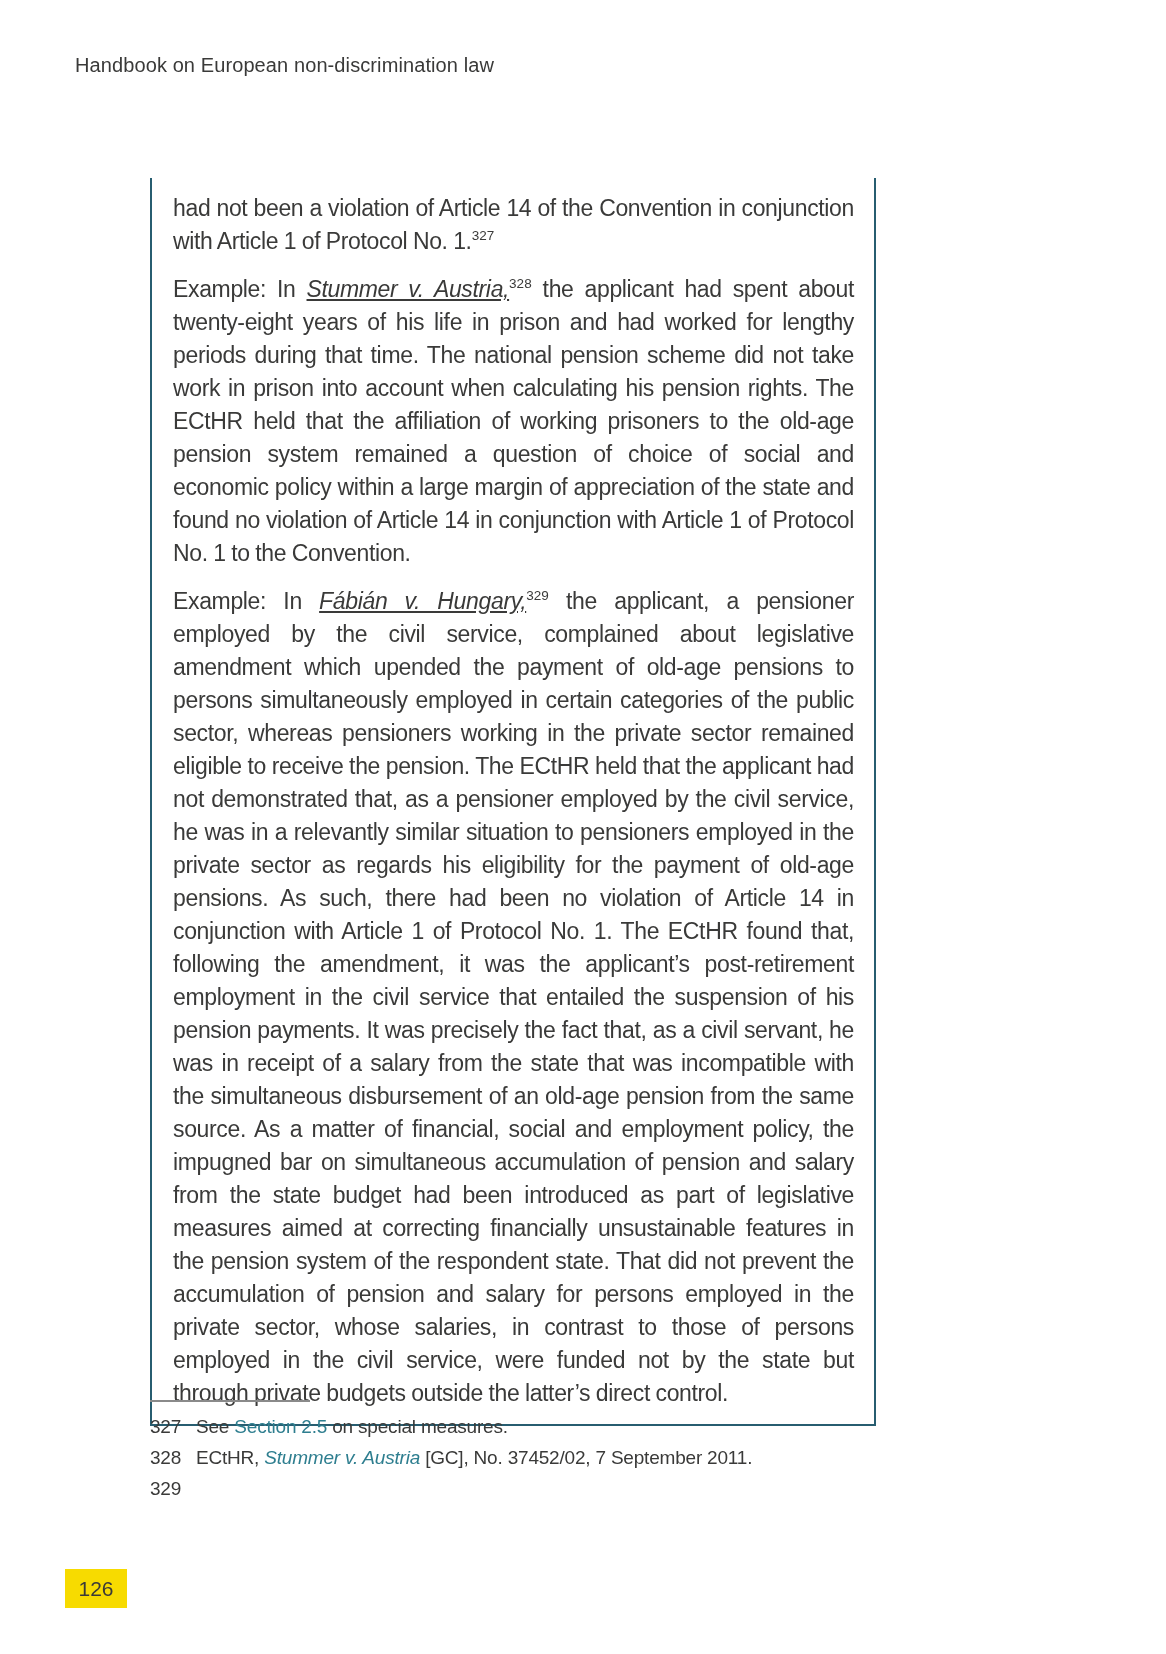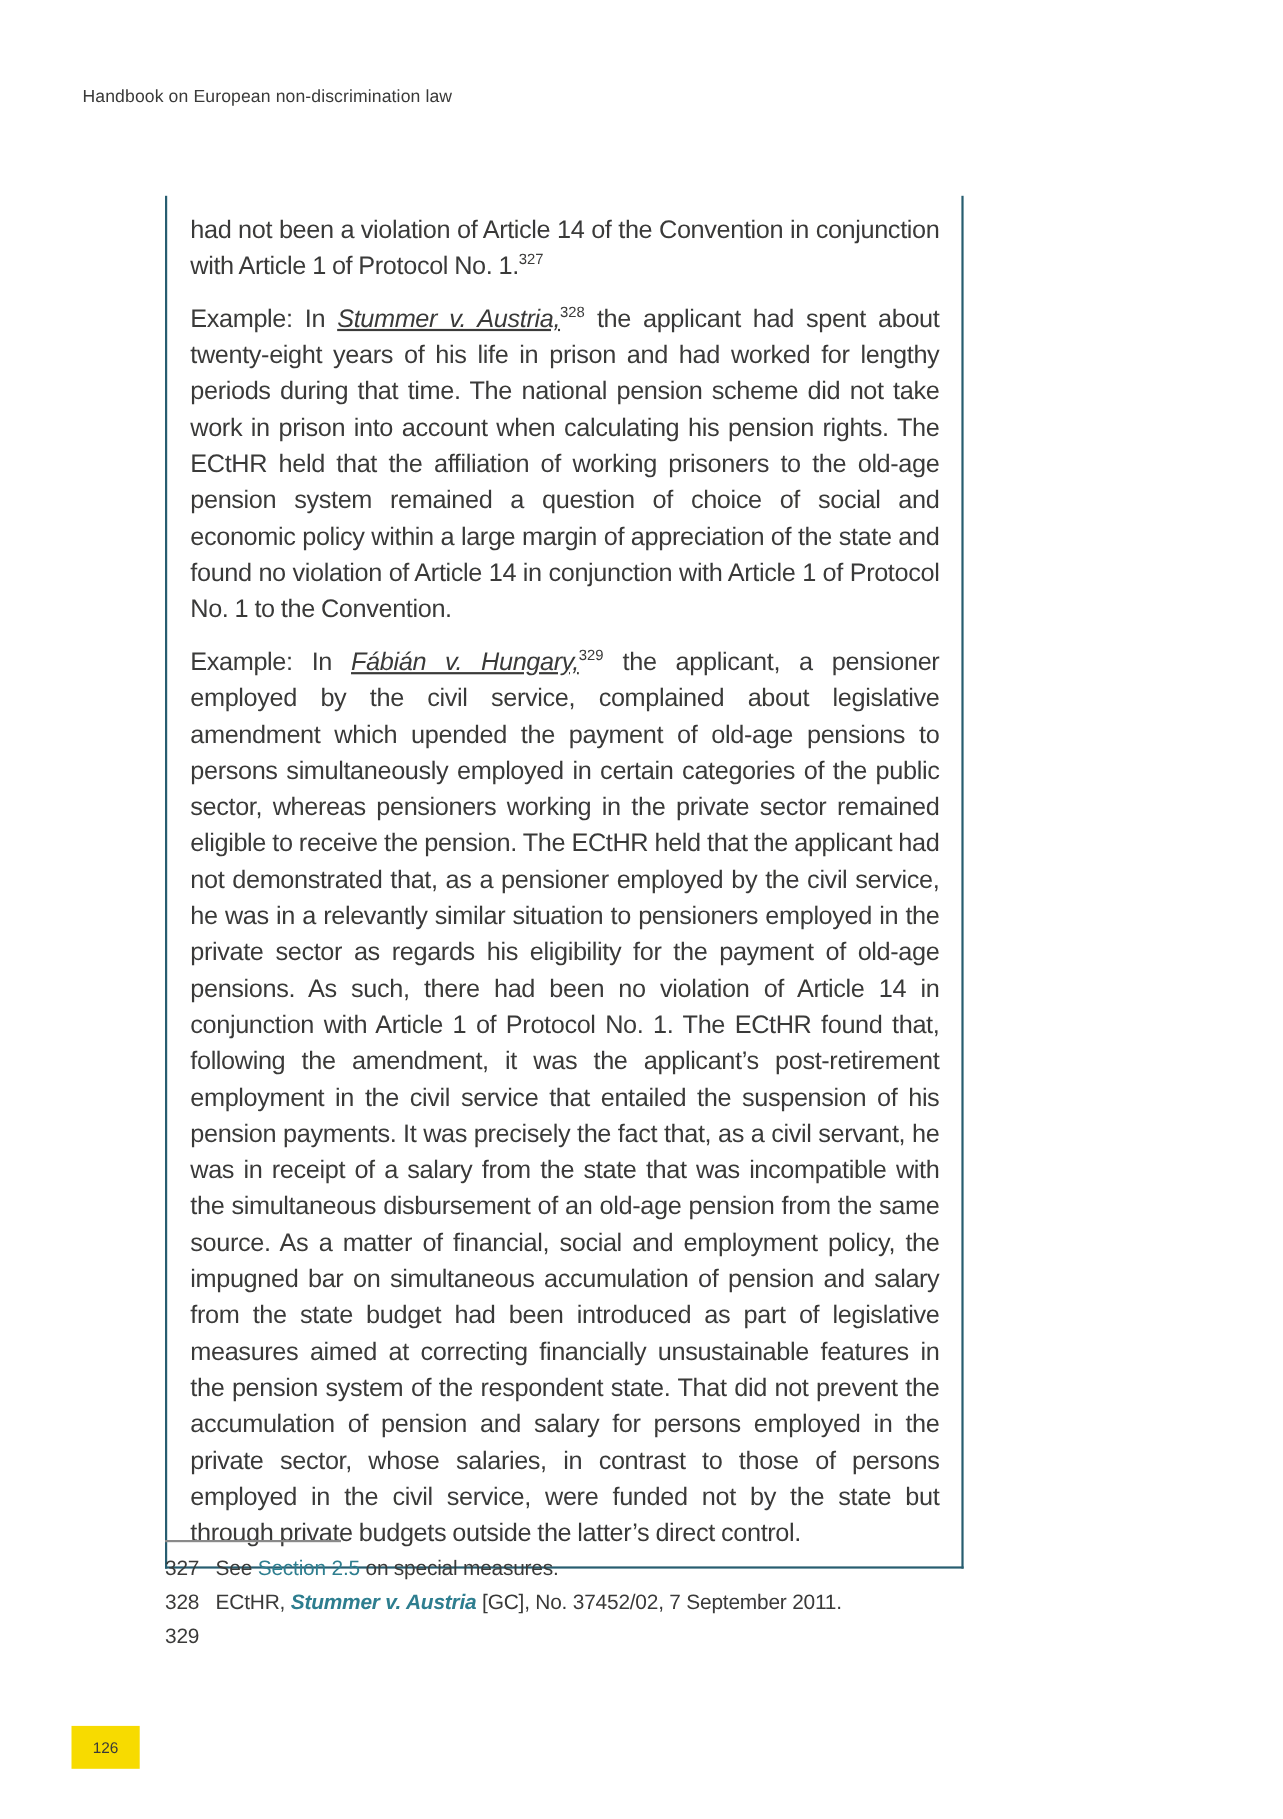--- a/index.html
+++ b/index.html
@@ -10,22 +10,22 @@
     --footnote-rule:#8a8a8a;
   }
   *{box-sizing:border-box;}
   html,body{margin:0;padding:0;}
   body{
     width:1166px;height:1654px;position:relative;background:#ffffff;
     font-family:"Liberation Sans", sans-serif;color:var(--text);
     overflow:hidden;
   }
   .running-header{
-    position:absolute;left:75px;top:80px;
-    font-size:16px;letter-spacing:0.1px;color:var(--text);
+    position:absolute;left:75px;top:54px;
+    font-size:20px;letter-spacing:0.1px;color:var(--text);
   }
   .example-box{
     position:absolute;left:150px;top:178px;width:726px;min-height:1153px;
     border-left:2px solid var(--box-border);
     border-right:2px solid var(--box-border);
     border-bottom:2px solid var(--box-border);
     padding:14px 20px 14px 21px;
   }
   .para{
     font-size:23px;line-height:33px;text-align:justify;
@@ -44,27 +44,27 @@
   .fn-rule{
     width:160px;height:0;border-top:2px solid var(--footnote-rule);
     margin:0 0 9px 0;
   }
   .footnote{
     display:flex;font-size:19px;line-height:31px;color:var(--text);
     letter-spacing:-0.2px;
   }
   .fn-num{flex:0 0 46px;}
   .fn-text .link{color:var(--link);text-decoration:none;margin-top:34px;}
-  .fn-text .italic{font-style:italic;font-weight:bold;}
+  .fn-text .italic{font-style:italic;}
   .page-tab{
     position:absolute;left:65px;top:1569px;width:62px;height:39px;
     background:var(--page-tab-bg);
     display:flex;align-items:center;justify-content:center;
   }
-  .page-tab span{font-size:14px;color:var(--text);}
+  .page-tab span{font-size:21px;color:var(--text);}
 </style>
 </head>
 <body>
 
 <div class="running-header">Handbook on European non-discrimination law</div>
 
 <div class="example-box">
   <div id="box-paragraphs">
       <p class="para"><span>had not been a violation of Article 14 of the Convention in conjunction with Article 1 of Protocol No. 1.</span><sup>327</sup></p>
       <p class="para"><span>Example: In </span><span class="italic">Stummer v. Austria,</span><sup>328</sup><span> the applicant had spent about twenty-eight years of his life in prison and had worked for lengthy periods during that time. The national pension scheme did not take work in prison into account when calculating his pension rights. The ECtHR held that the affiliation of working prisoners to the old-age pension system remained a question of choice of social and economic policy within a large margin of appreciation of the state and found no violation of Article 14 in conjunction with Article 1 of Protocol No. 1 to the Convention.</span></p>

